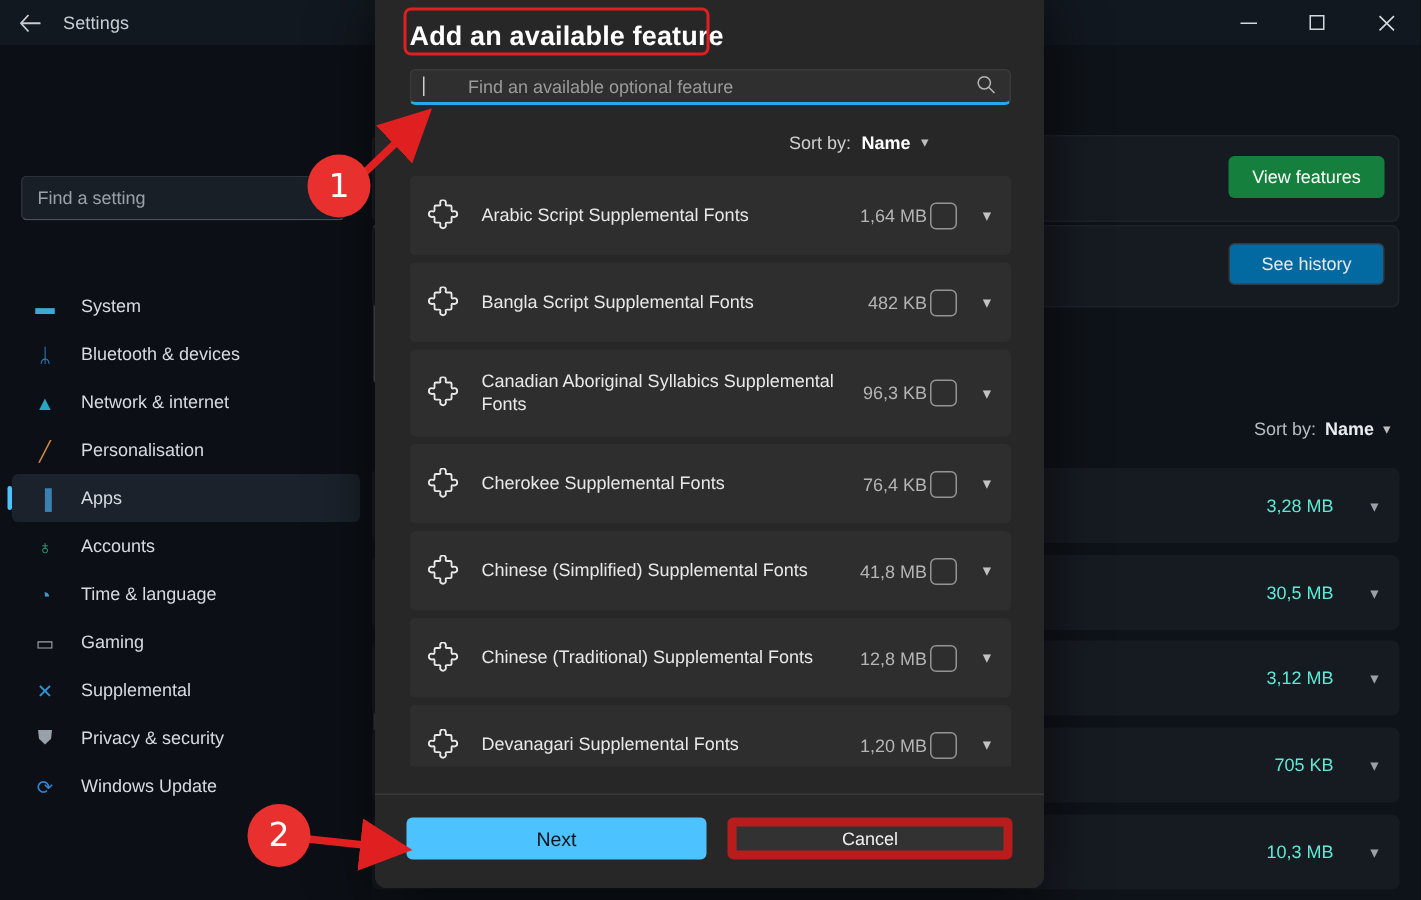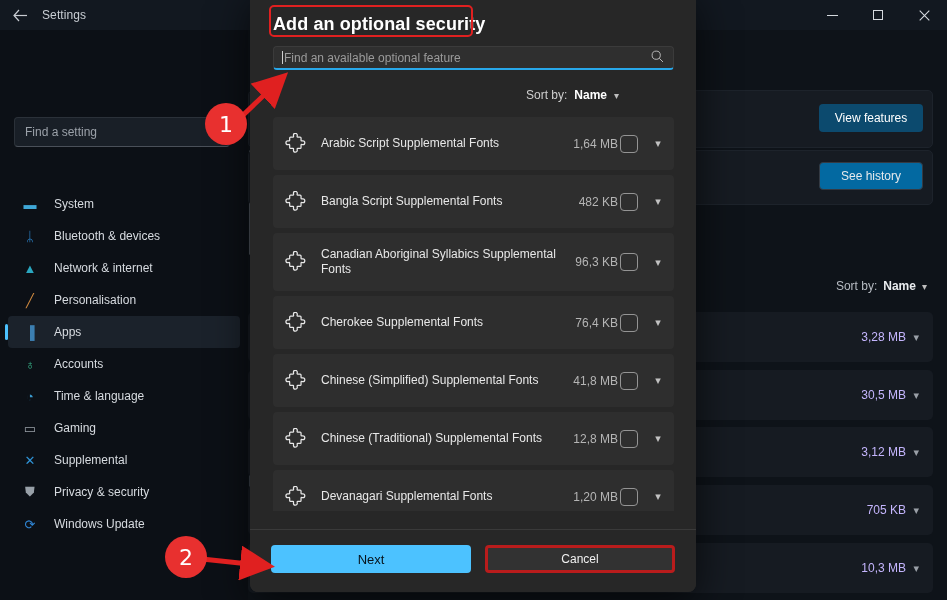--- a/index.html
+++ b/index.html
@@ -96,39 +96,39 @@
     border-radius: 5px;
     border: 1px solid #1d232b;
   }
   .bg-btn {
     position: absolute;
     height: 28px; min-width: 104px;
     display: flex; align-items: center; justify-content: center;
     border-radius: 4px;
     font-size: 12px;
   }
-  .bg-btn.accent { background: #0c4a6e; color: #ffffff; }
+  .bg-btn.accent { background: #15803d; color: #ffffff; }
   .bg-btn.neutral { background: #0369a1; color: #e6e9ec; border: 1px solid #343a43; }
   .bg-sortby {
     position: absolute; right: 20px;
     font-size: 12px; color: #b7bcc3;
     display: flex; align-items: center; gap: 6px;
   }
   .bg-sortby b { font-weight: 600; color: #e9ecef; }
   .bg-row {
     position: absolute; left: 0; right: 14px;
     height: 50px;
     background: #161b22;
     border-radius: 5px;
     border: 1px solid #1b2views;
   }
   .bg-row-inner {
-    position: absolute; right: 27px; top: 0; height: 100%;
-    display: flex; align-items: center;
-    font-size: 12px; color: #c4b5fd;
+    position: absolute; right: 44px; top: 0; height: 100%;
+    display: flex; align-items: center;
+    font-size: 12px; color: #5eead4;
   }
   .bg-row-chev {
     position: absolute; right: 14px; top: 0; height: 100%;
     display: flex; align-items: center; color: #9aa0a8; font-size: 11px;
   }
   .bg-scroll {
     position: absolute; left: 1px; top: 120px; width: 3px; height: 105px;
     background: #4d535b; border-radius: 2px;
   }
   .bg-scroll2 {
@@ -153,20 +153,21 @@
   }
   .dlg-search {
     position: absolute; left: 23px; top: 54px;
     width: 401px; height: 24px;
     background: #2f2f2f;
     border: 1px solid #3b3b3b;
     border-bottom: 2px solid #28a8ea;
     border-radius: 4px;
     display: flex; align-items: center;
     padding: 0 8px;
+    gap: 28px;
   }
   .dlg-search .ph { font-size: 12px; color: #9b9b9b; }
   .dlg-search .caret {
     width: 1px; height: 13px; background: #cfcfcf; margin-right: 1px;
   }
   .dlg-search .mag {
     position: absolute; right: 9px; color: #b6b6b6; font-size: 12px;
   }
   .dlg-sort {
     position: absolute; left: 276px; top: 96px;
@@ -226,21 +227,21 @@
     position: absolute; left: 19px; top: 13px;
     width: 204px; height: 32px;
     border: 2px solid #e02020;
     border-radius: 5px;
     z-index: 14;
   }
   .btn-cancel {
     position: absolute; left: 235px; top: 15px;
     width: 190px; height: 28px;
     background: #323232; color: #f0f0f0;
-    border: 3px solid #b91c1c;
+    border: 6px solid #b91c1c;
     border-radius: 4px;
     display: flex; align-items: center; justify-content: center;
     font-size: 12px;
   }
 
   
   .marker {
     position: absolute;
     border-radius: 50%;
     background: #e8302f;
@@ -368,21 +369,21 @@
         </div>
         <div class="nav-item">
           <span class="nav-ico" style="color: rgb(47, 134, 214);">⟳</span>
           <span class="nav-label">Windows Update</span>
         </div>
       </div>
   </div>
 
   <div class="dlg">
 
-    <div class="dlg-title">Add an optional security</div>
+    <div class="dlg-title">Add an available feature</div>
 
     <div class="dlg-search">
       <span class="caret"></span>
       <span class="ph">Find an available optional feature</span>
       <span class="mag">
         <svg width="13" height="13" viewBox="0 0 13 13">
           <circle cx="5.2" cy="5.2" r="4.1" stroke="#b6b6b6" stroke-width="1" fill="none"></circle>
           <path d="M8.3 8.3 L12 12" stroke="#b6b6b6" stroke-width="1"></path>
         </svg>
       </span>

